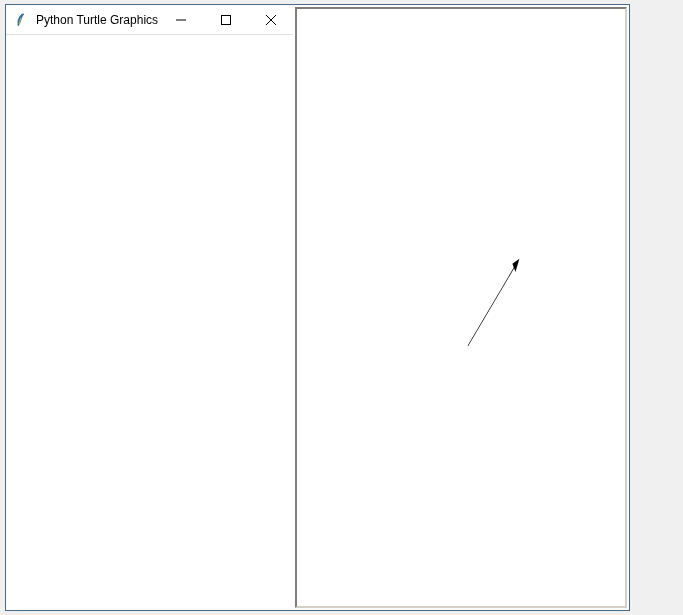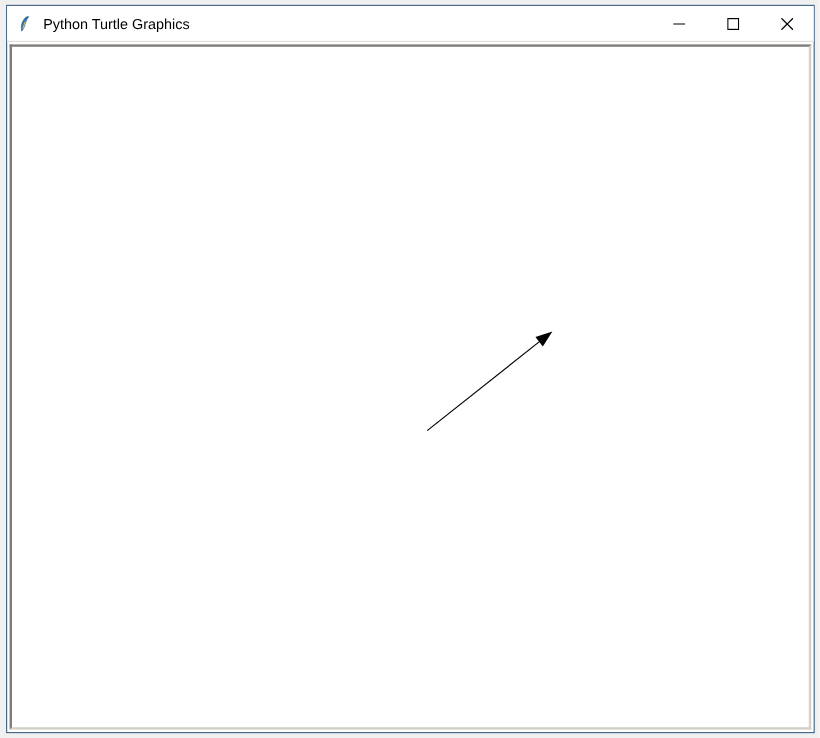--- a/index.html
+++ b/index.html
@@ -29,26 +29,26 @@
       color: #ff8000;
       font-weight: bold;
     }
     .code-fragment .mod {
       color: #000;
     }
     .window {
       position: absolute;
       top: 4px;
       left: 5px;
-      width: 674px;
+      width: 625px;
       height: 607px;
       background: #ffffff;
       border: 1px solid #4a6a8a;
       display: flex;
-      flex-direction: column;
+      flex-direction: row;
     }
     .titlebar {
       height: 30px;
       background: #ffffff;
       display: flex;
       align-items: center;
       padding-left: 8px;
       border-bottom: 1px solid #e0e0e0;
       flex-shrink: 0;
     }

